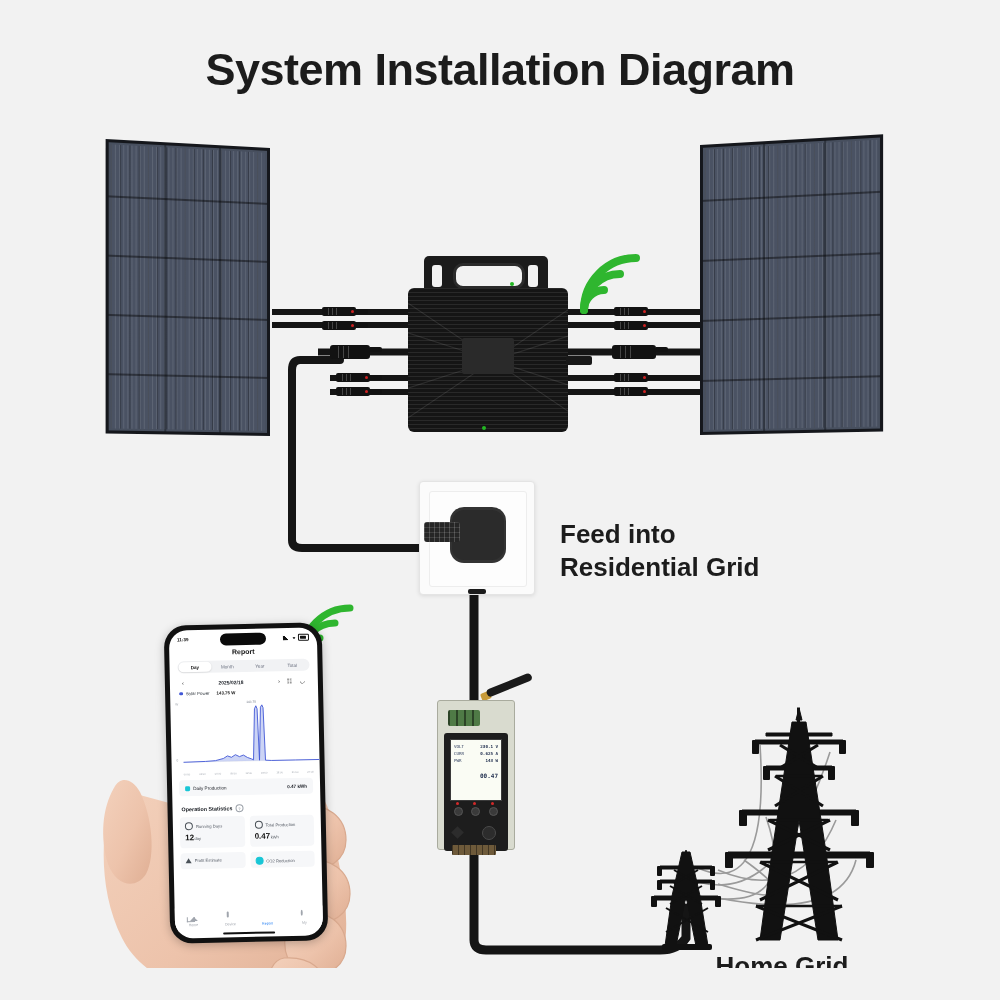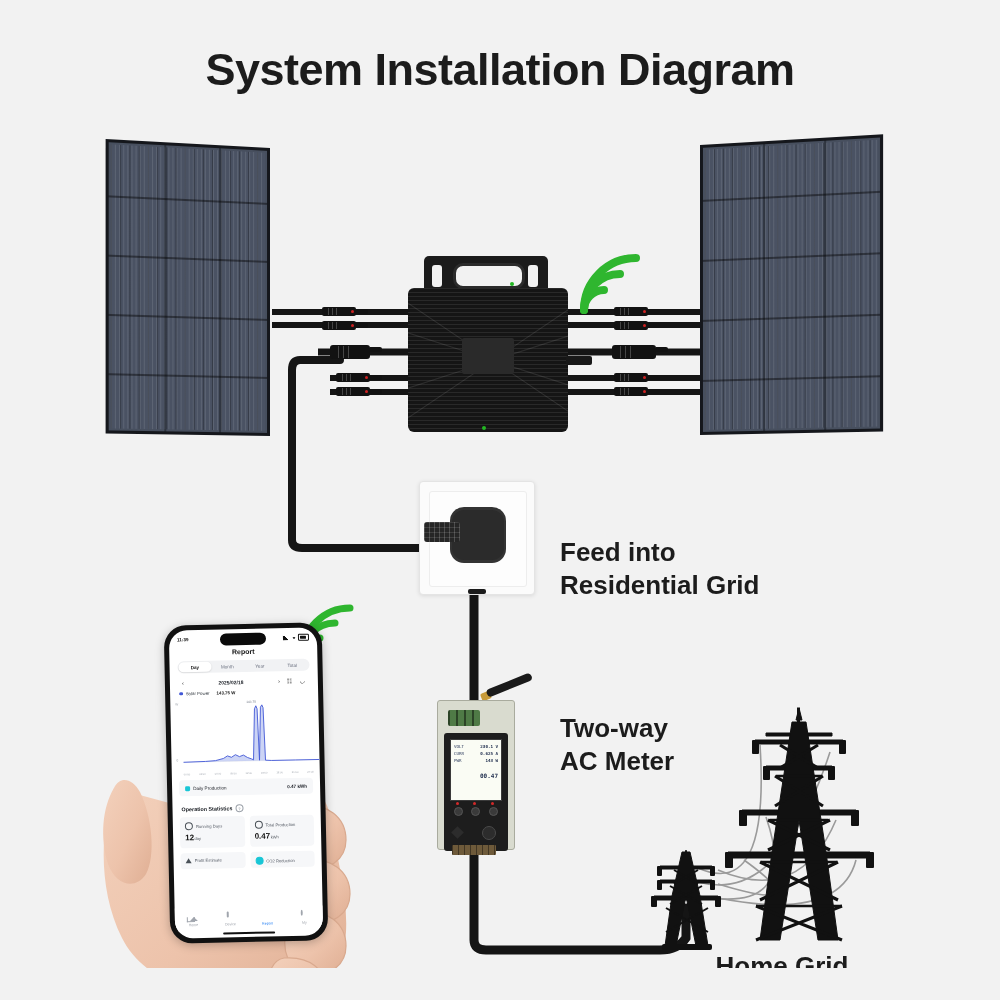--- a/index.html
+++ b/index.html
@@ -30,21 +30,21 @@
 
   
   .diagram-label {
     position: absolute;
     font-size: 26px;
     font-weight: bold;
     color: #1c1c1c;
     line-height: 1.27;
     white-space: pre-line;
   }
-  #label-feed { left: 560px; top: 536px; }
+  #label-feed { left: 560px; top: 518px; }
   #label-meter { left: 560px; top: 712px; }
   #label-grid {
     left: 612px; top: 950px;
     width: 340px;
     text-align: center;
   }
 
   
   #cables { position: absolute; left: 0; top: 0; }
 
@@ -795,22 +795,20 @@
               <div class="m-btn"></div>
             </div>
         </div>
         <div id="meter-knob"></div>
         <div id="meter-knob2"></div>
       </div>
       <div id="meter-bottom"></div>
     </div>
   </div>
 
-  <div id="label-meter" class="diagram-label">Two-way
-AC Meter</div>
 
   <svg id="towers" width="340" height="300">
 
     <g stroke="#9a9a9a" stroke-width="1.6" fill="none">
       <path d="M58 168 Q 130 200 120 45"></path>
       <path d="M58 182 Q 140 205 190 52"></path>
       <path d="M58 196 Q 160 215 126 117"></path>
       <path d="M78 170 Q 160 205 196 120"></path>
       <path d="M78 184 Q 180 215 104 160"></path>
       <path d="M78 198 Q 200 222 216 160"></path>

